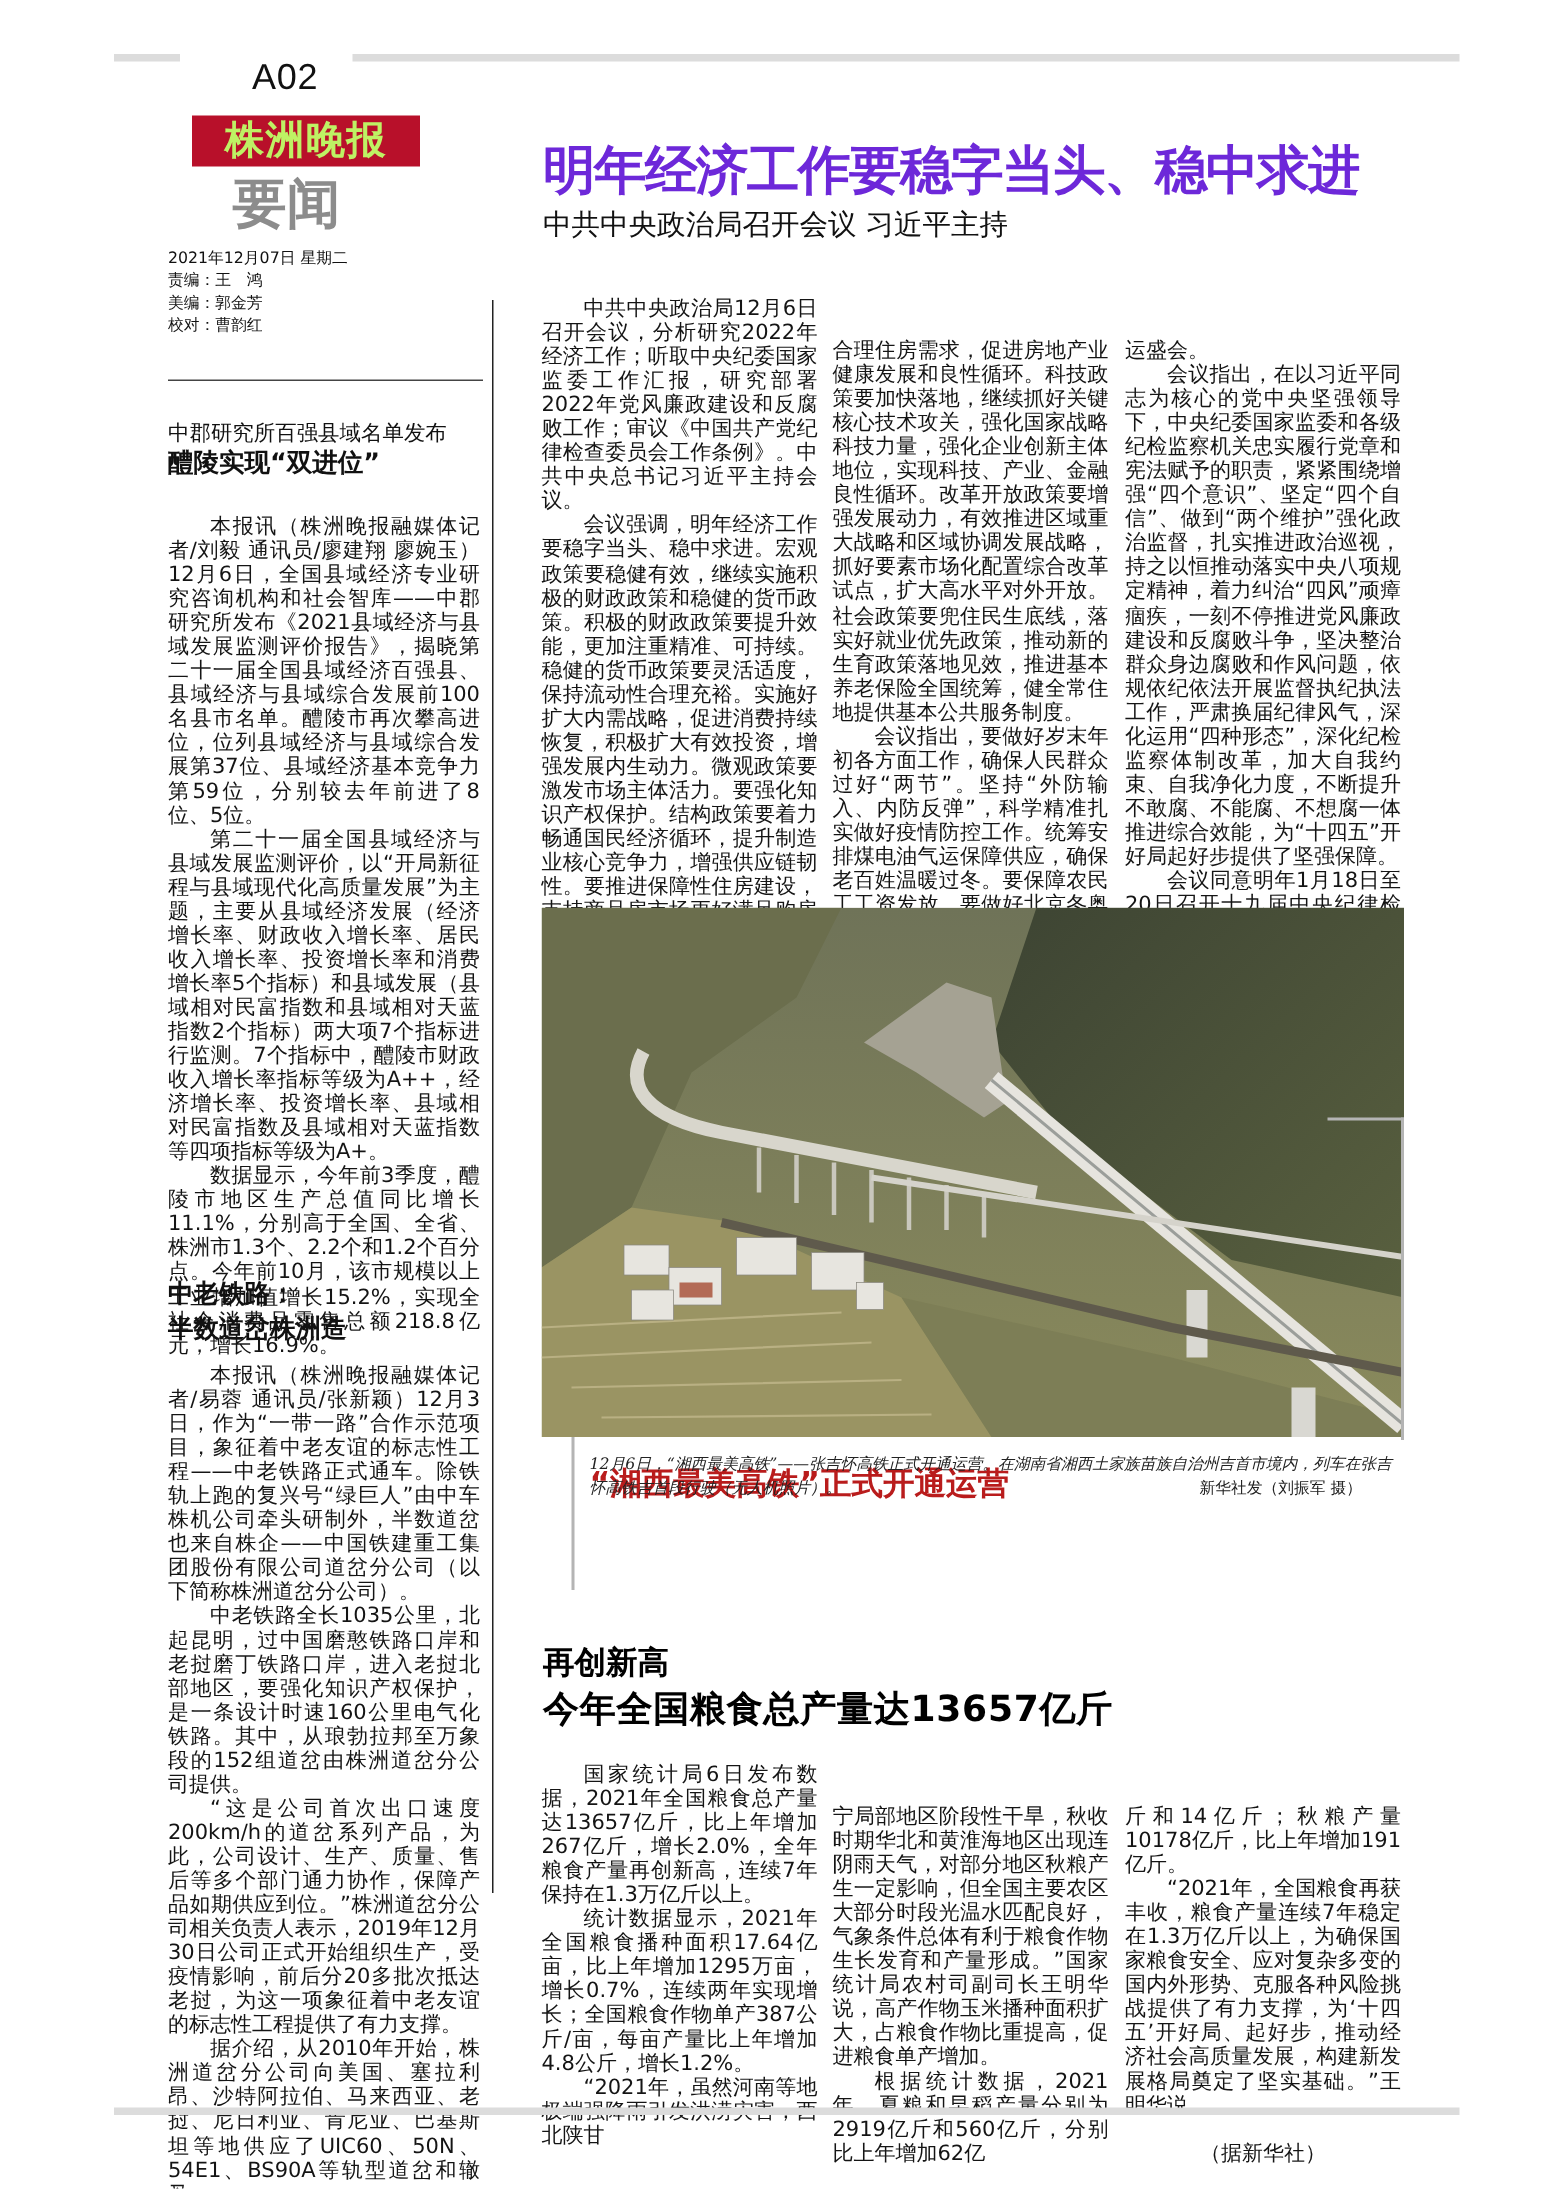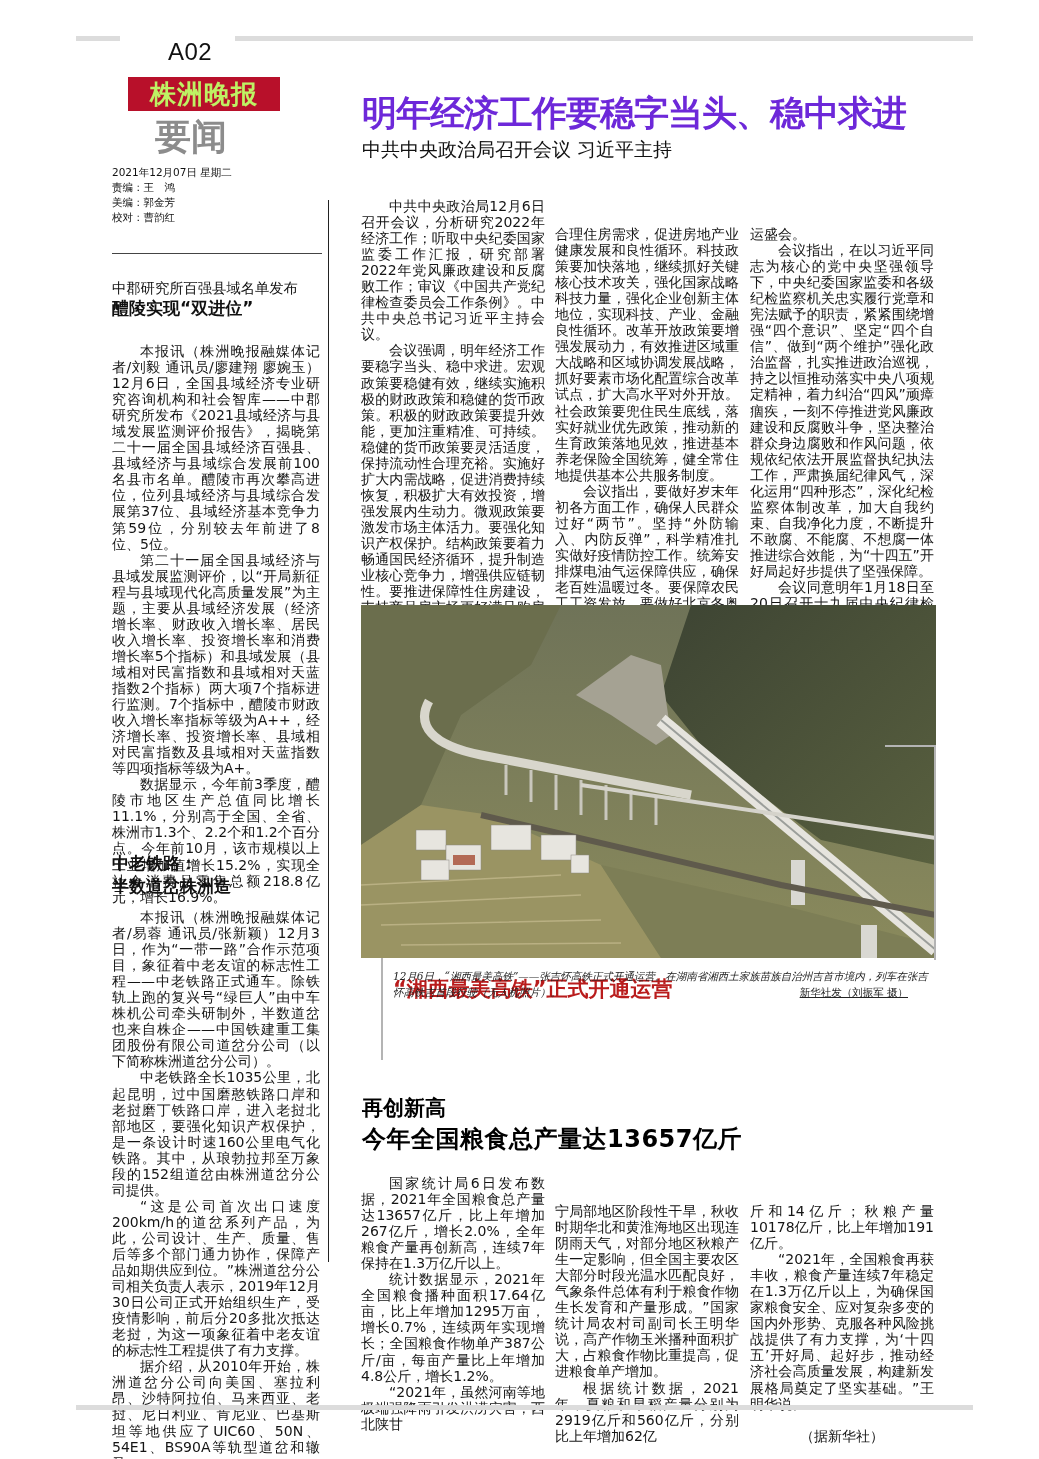--- a/index.html
+++ b/index.html
@@ -32,21 +32,21 @@
   .side-title3 { position:absolute; left:112px; top:852px; font-size:17px; font-weight:bold; line-height:23px; white-space:nowrap; color:#111; }
 
   .headline { position:absolute; left:362px; top:90px; font-size:35px; font-weight:bold; letter-spacing:-1px; white-space:nowrap; color:#6d28d9; }
   .subhead { position:absolute; left:362px; top:137px; font-size:19px; white-space:nowrap; color:#111; }
 
   .photo { position:absolute; left:361px; top:605px; width:575px; height:353px; overflow:hidden; }
   .photo svg { display:block; }
   .frame-line { position:absolute; background:#b4b4b4; }
   .photo-title { position:absolute; left:393px; top:975px; font-size:21px; font-weight:bold; white-space:nowrap; color:#b91c1c; }
   .photo-caption { position:absolute; left:393px; top:968px; width:545px; font-family:"DejaVu Serif", serif; font-size:10.5px; line-height:16px; color:#222; font-style:italic; }
-  .photo-caption .credit { font-style:normal; font-family:"DejaVu Sans", sans-serif; position:absolute; right:30px; bottom:0;text-decoration:underline; }
+  .photo-caption .credit { font-style:normal; font-family:"DejaVu Sans", sans-serif; position:absolute; right:30px; bottom:0; }
 
   .grain-h1 { position:absolute; left:362px; top:1094px; font-size:21px; font-weight:bold; white-space:nowrap; color:#000; }
   .grain-h2 { position:absolute; left:362px; top:1123px; font-size:24px; font-weight:bold; white-space:nowrap; color:#000; letter-spacing:0.5px; }
 </style>
 </head>
 <body>
 
 <div class="rule rule-top-l"></div>
 <div class="rule rule-top-r"></div>
 <div class="page-no">A02</div>

